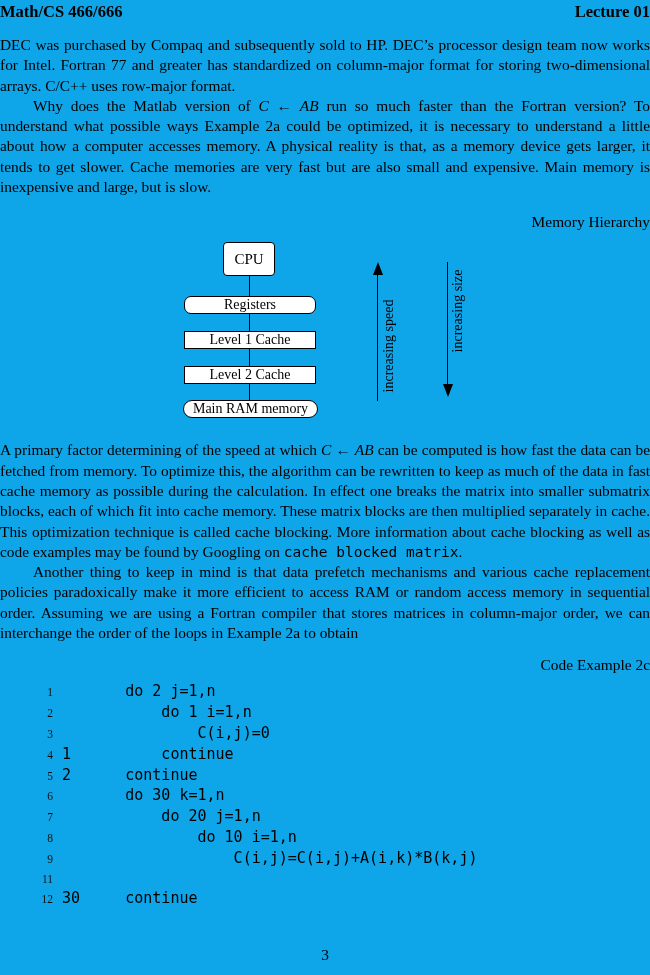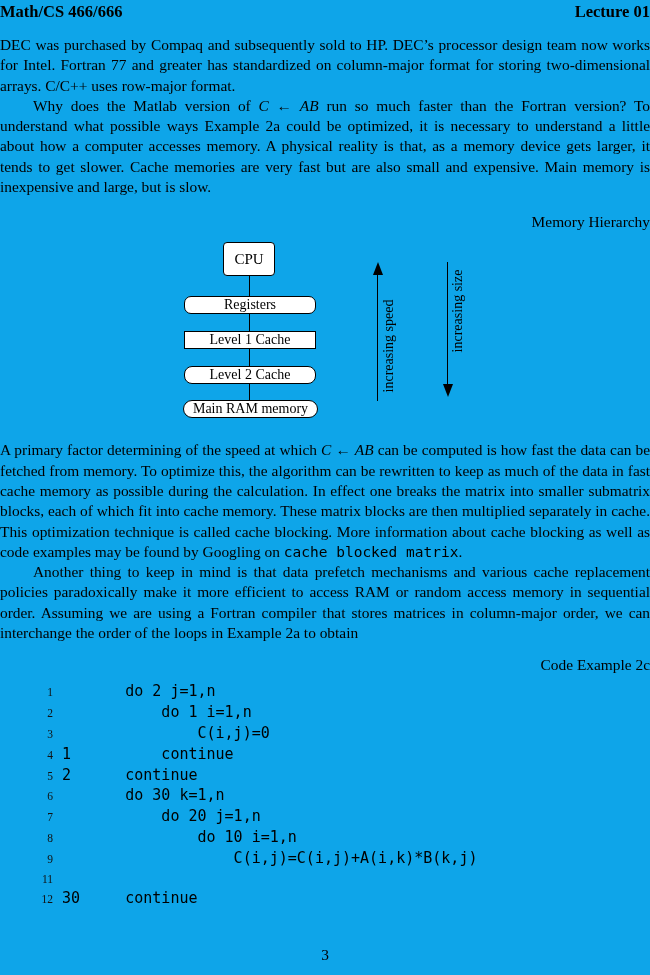--- a/index.html
+++ b/index.html
@@ -31,21 +31,21 @@
   .connector { position: absolute; left: 249px; top: 42px; width: 1.3px; height: 128px; background:#000; }
   .mbox {
     position: absolute; box-sizing: border-box;
     border: 1.2px solid #000; background: #fff;
     display: flex; align-items: center; justify-content: center;
     white-space: nowrap;
   }
   .mbox-0 { left: 223px; top: 10px;  width: 52px;  height: 34px; border-radius: 4px; font-size: 15px; }
   .mbox-1 { left: 184px; top: 64px;  width: 132px; height: 18px; border-radius: 7px; font-size: 14px; }
   .mbox-2 { left: 184px; top: 99px;  width: 132px; height: 18px; border-radius: 0; font-size: 14px; }
-  .mbox-3 { left: 184px; top: 134px; width: 132px; height: 18px; border-radius: 8px; font-size: 14px; }
+  .mbox-3 { left: 184px; top: 134px; width: 132px; height: 18px; border-radius: 0; font-size: 14px; }
   .mbox-4 { left: 183px; top: 168px; width: 135px; height: 18px; border-radius: 9px; font-size: 14px; }
 
   .shaft { position: absolute; width: 1.4px; background: #000; }
   .shaft-up   { left: 377px; top: 36px;  height: 133px; }
   .shaft-down { left: 447px; top: 30px;  height: 124px; }
   .head { position: absolute; width: 0; height: 0; }
   .head-up   { left: 373px; top: 30px;  border-left: 5px solid transparent; border-right: 5px solid transparent; border-bottom: 13px solid #000; }
   .head-down { left: 443px; top: 152px; border-left: 5px solid transparent; border-right: 5px solid transparent; border-top: 13px solid #000; }
   .vwrap { position: absolute; width: 0; height: 0; }
   .vlabel {

